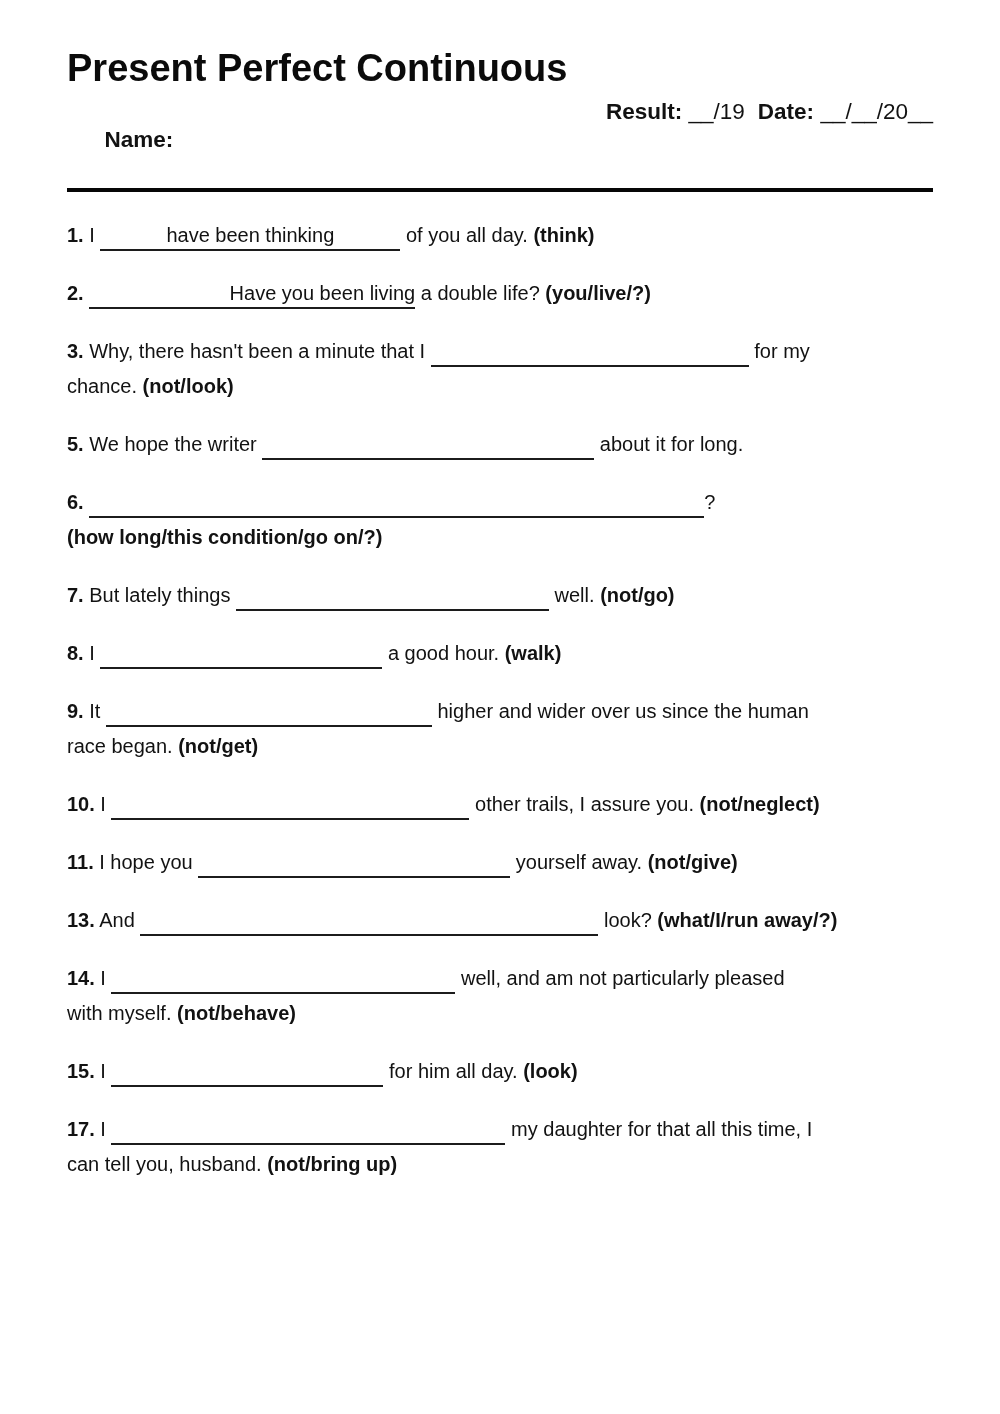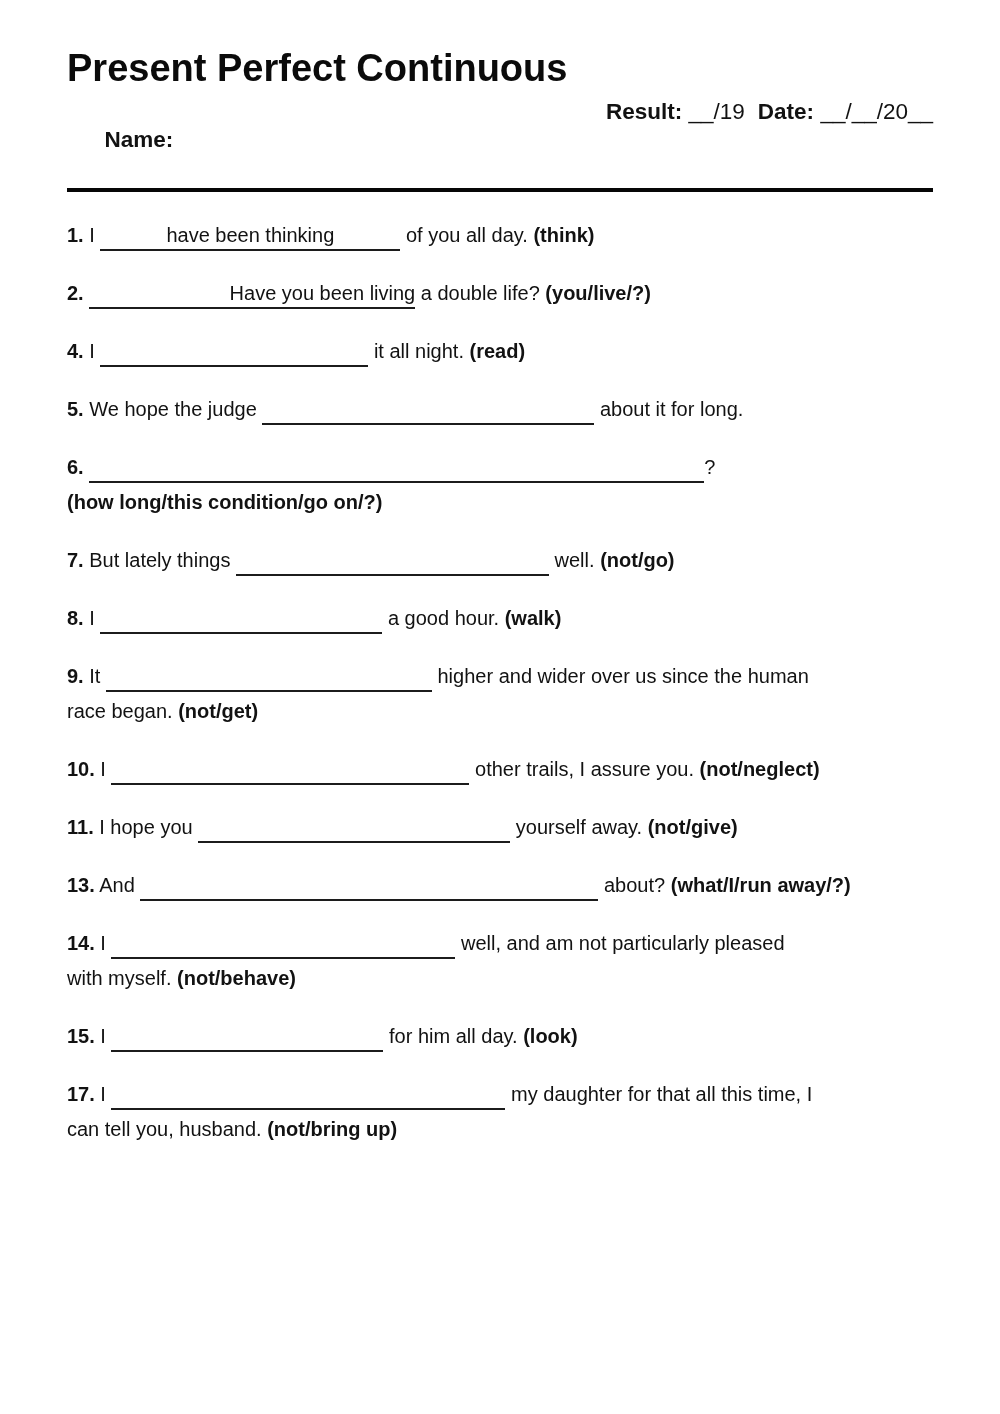--- a/index.html
+++ b/index.html
@@ -83,24 +83,25 @@
   <div class="rule"></div>
 
   <div class="questions">
       <div class="question">
         <div class="line"><span class="qnum">1.</span><span class="qtext"> I </span><span class="blank" style="width: 300px;">have been thinking</span><span class="qtext"> of you all day. </span><span class="qhint">(think)</span></div>
       </div>
       <div class="question">
         <div class="line"><span class="qnum">2.</span><span class="qtext"> </span><span class="blank" style="width: 326px; text-align: right;">Have you been living</span><span class="qtext"> a double life? </span><span class="qhint">(you/live/?)</span></div>
       </div>
       <div class="question">
-        <div class="line"><span class="qnum">4.</span><span class="qtext"> I </span><span class="blank" style="width: 268px;">&nbsp;</span><span class="qtext"> it all night. </span><span class="qhint">(read)</span></div>
+        <div class="line"><span class="qnum">3.</span><span class="qtext"> Why, there hasn't been a minute that I </span><span class="blank" style="width: 318px;">&nbsp;</span><span class="qtext"> for my</span></div>
+        <div class="line"><span class="qtext">chance. </span><span class="qhint">(not/look)</span></div>
       </div>
       <div class="question">
-        <div class="line"><span class="qnum">5.</span><span class="qtext"> We hope the judge </span><span class="blank" style="width: 332px;">&nbsp;</span><span class="qtext"> about it for long.</span></div>
+        <div class="line"><span class="qnum">5.</span><span class="qtext"> We hope the writer </span><span class="blank" style="width: 332px;">&nbsp;</span><span class="qtext"> about it for long.</span></div>
       </div>
       <div class="question">
         <div class="line"><span class="qnum">6.</span><span class="qtext"> </span><span class="blank" style="width: 615px;">&nbsp;</span><span class="qtext">?</span></div>
         <div class="line"><span class="qhint">(how long/this condition/go on/?)</span></div>
       </div>
       <div class="question">
         <div class="line"><span class="qnum">7.</span><span class="qtext"> But lately things </span><span class="blank" style="width: 313px;">&nbsp;</span><span class="qtext"> well. </span><span class="qhint">(not/go)</span></div>
       </div>
       <div class="question">
         <div class="line"><span class="qnum">8.</span><span class="qtext"> I </span><span class="blank" style="width: 282px;">&nbsp;</span><span class="qtext"> a good hour. </span><span class="qhint">(walk)</span></div>
@@ -109,21 +110,21 @@
         <div class="line"><span class="qnum">9.</span><span class="qtext"> It </span><span class="blank" style="width: 326px;">&nbsp;</span><span class="qtext"> higher and wider over us since the human</span></div>
         <div class="line"><span class="qtext">race began. </span><span class="qhint">(not/get)</span></div>
       </div>
       <div class="question">
         <div class="line"><span class="qnum">10.</span><span class="qtext"> I </span><span class="blank" style="width: 358px;">&nbsp;</span><span class="qtext"> other trails, I assure you. </span><span class="qhint">(not/neglect)</span></div>
       </div>
       <div class="question">
         <div class="line"><span class="qnum">11.</span><span class="qtext"> I hope you </span><span class="blank" style="width: 312px;">&nbsp;</span><span class="qtext"> yourself away. </span><span class="qhint">(not/give)</span></div>
       </div>
       <div class="question">
-        <div class="line"><span class="qnum">13.</span><span class="qtext"> And </span><span class="blank" style="width: 458px;">&nbsp;</span><span class="qtext"> about? </span><span class="qhint">(what/I/run away/?)</span></div>
+        <div class="line"><span class="qnum">13.</span><span class="qtext"> And </span><span class="blank" style="width: 458px;">&nbsp;</span><span class="qtext"> look? </span><span class="qhint">(what/I/run away/?)</span></div>
       </div>
       <div class="question">
         <div class="line"><span class="qnum">14.</span><span class="qtext"> I </span><span class="blank" style="width: 344px;">&nbsp;</span><span class="qtext"> well, and am not particularly pleased</span></div>
         <div class="line"><span class="qtext">with myself. </span><span class="qhint">(not/behave)</span></div>
       </div>
       <div class="question">
         <div class="line"><span class="qnum">15.</span><span class="qtext"> I </span><span class="blank" style="width: 272px;">&nbsp;</span><span class="qtext"> for him all day. </span><span class="qhint">(look)</span></div>
       </div>
       <div class="question">
         <div class="line"><span class="qnum">17.</span><span class="qtext"> I </span><span class="blank" style="width: 394px;">&nbsp;</span><span class="qtext"> my daughter for that all this time, I</span></div>

